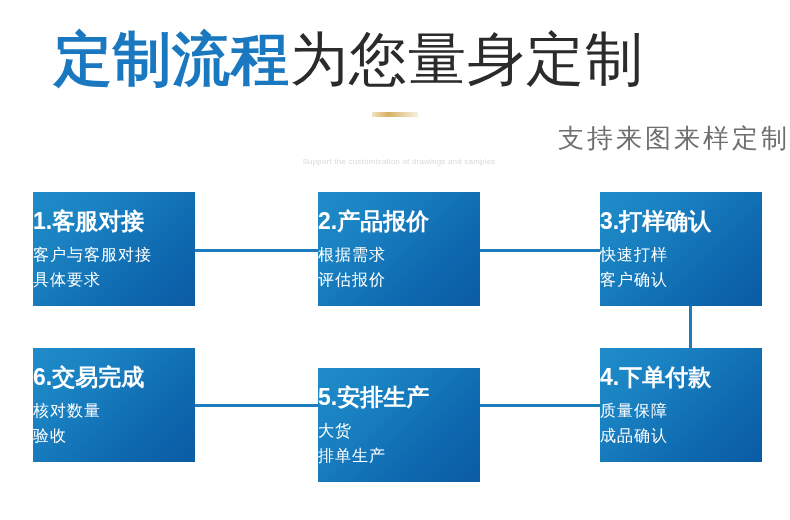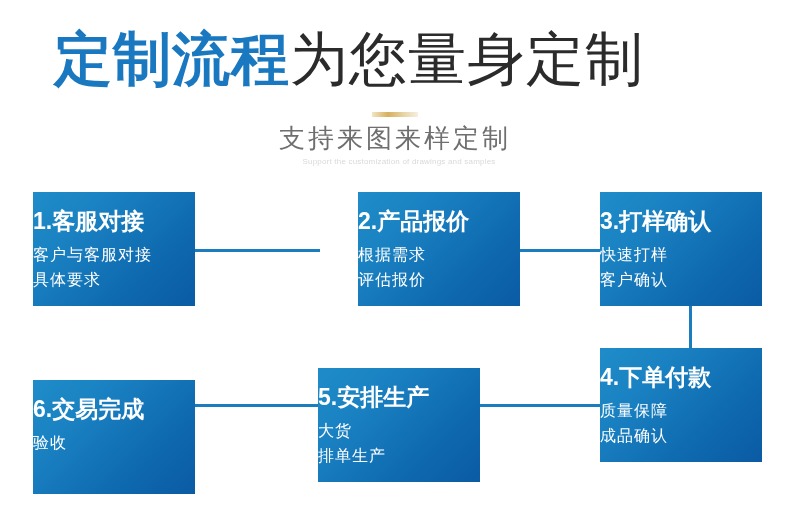--- a/index.html
+++ b/index.html
@@ -40,21 +40,21 @@
     width: 46px;
     height: 5px;
     background: linear-gradient(90deg,#f2e4c4 0%, #d6b05f 35%, #e8d5a8 70%, #f6efe0 100%);
   }
 
   .subtitle {
     position: absolute;
     left: 0;
     top: 122px;
     width: 790px;
-    text-align: center;
+    text-align: right;
     font-size: 26px;
     line-height: 32px;
     color: #6f6f6f;
     letter-spacing: 3px;
     font-weight: 400;
   }
   .subtitle-en {
     position: absolute;
     left: 4px;
     top: 157px;
@@ -95,25 +95,25 @@
     top: 50px;
     font-size: 16px;
     line-height: 25px;
     font-weight: 400;
     letter-spacing: 1px;
   }
   .box .box-lines div { white-space: nowrap; }
 
   
   #box1 { left: 33px;  top: 192px; }
-  #box2 { left: 318px; top: 192px; margin-left: 40px; }
+  #box2 { left: 318px; top: 192px; }
   #box3 { left: 600px; top: 192px; padding-left: 18px; }
   #box4 { left: 600px; top: 348px; }
   #box5 { left: 318px; top: 368px; }
-  #box6 { left: 33px;  top: 348px; margin-top: 32px; }
+  #box6 { left: 33px;  top: 348px; }
 
   
   .conn {
     position: absolute;
     background: #1b7dbd;
     z-index: 1;
   }
   .conn-h { height: 3px; }
   .conn-v { width: 3px; }
 
@@ -179,17 +179,18 @@
     <div class="box-title">5.安排生产</div>
     <div class="box-lines">
       <div>大货</div>
       <div>排单生产</div>
     </div>
   </div>
 
   <div class="box" id="box6">
     <div class="box-title">6.交易完成</div>
     <div class="box-lines">
+      <div>核对数量</div>
       <div>验收</div>
     </div>
   </div>
 
 </div>
 
 </body></html>

